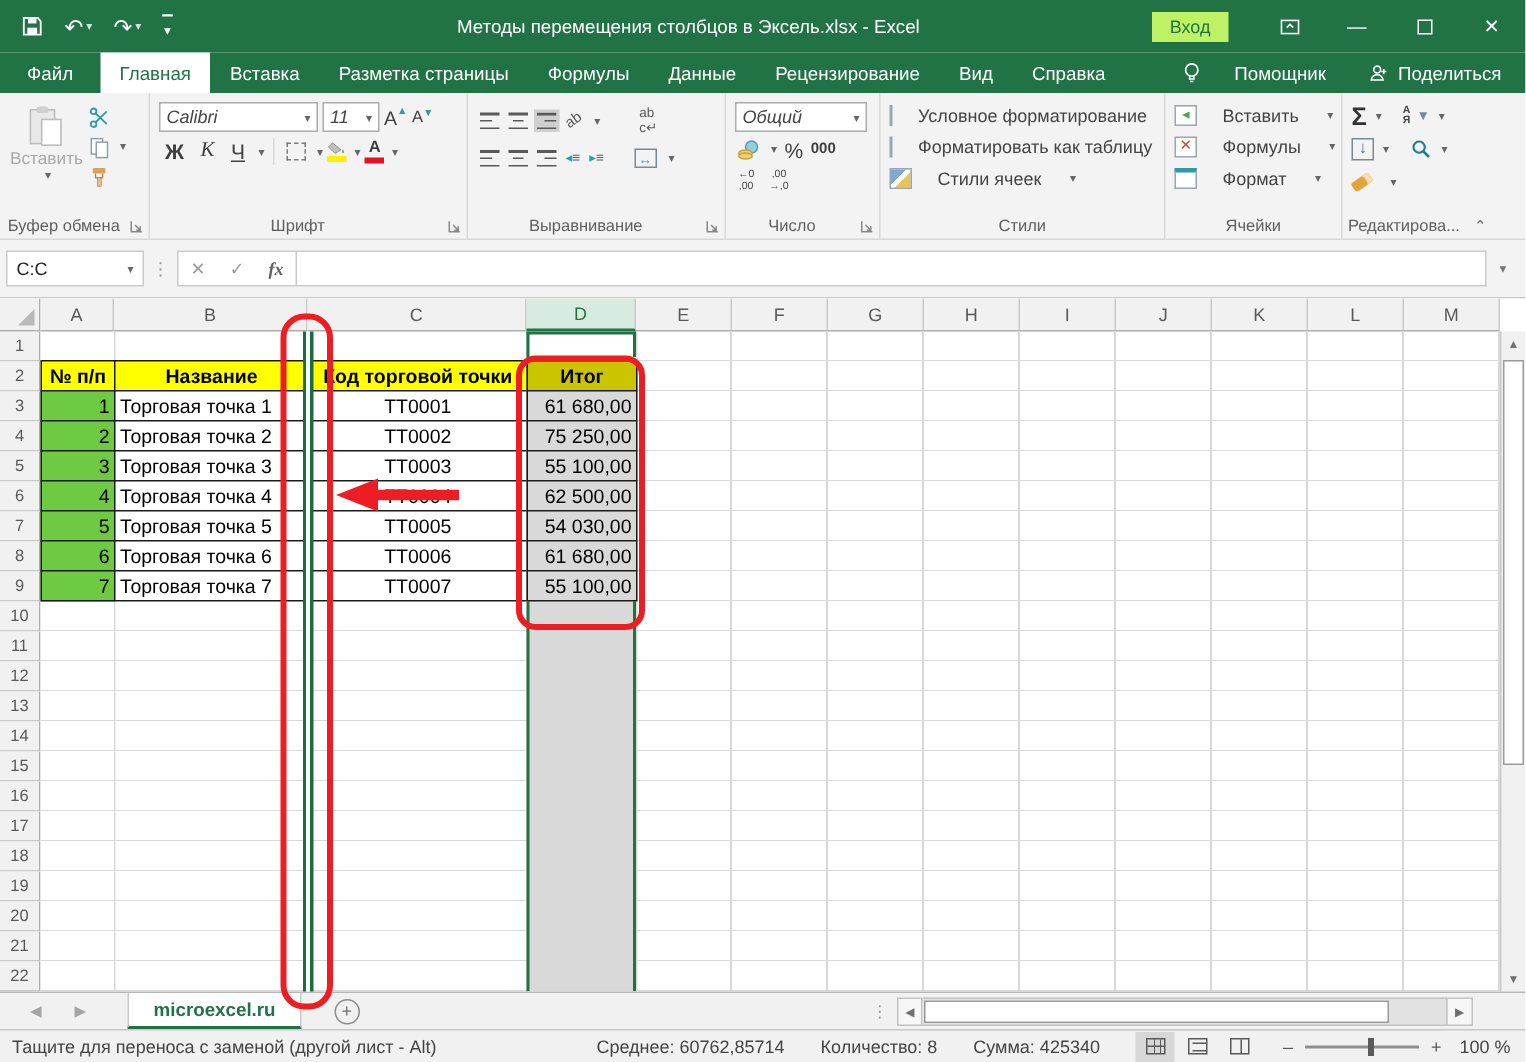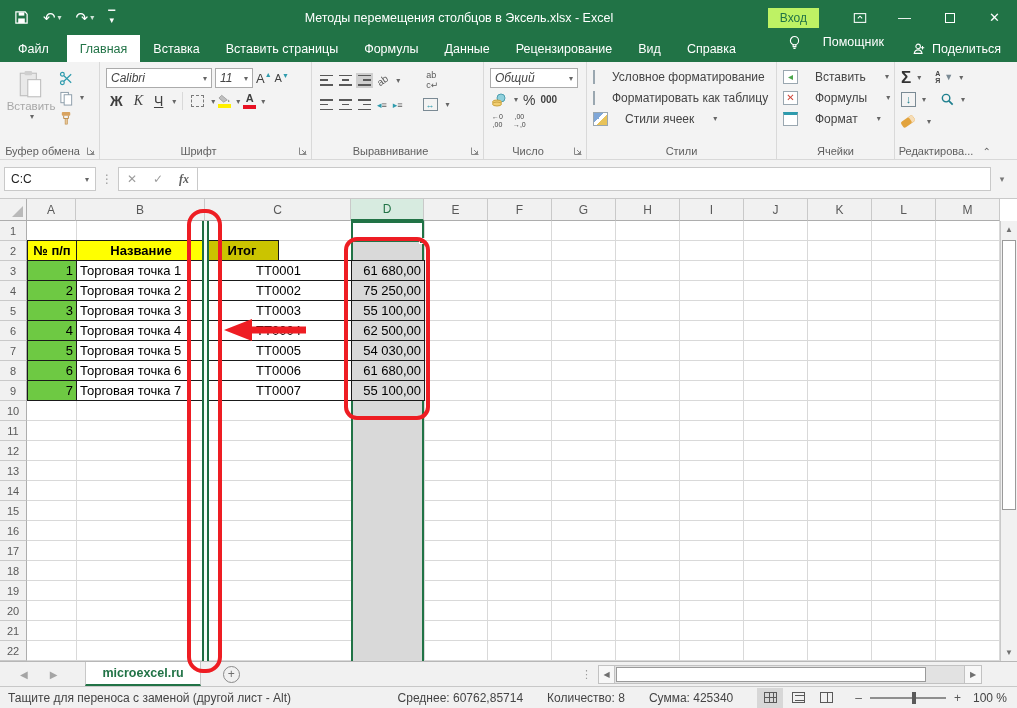--- a/index.html
+++ b/index.html
@@ -17,21 +17,21 @@
   .login-btn { background:#bef264; color:#217346; font-size:12px; padding:3px 12px; margin-right:18px; cursor:default; }
   .winbtn { width:45px; height:35px; display:flex; align-items:center; justify-content:center; font-size:13px; color:#fff; }
   .maxbox { width:10px; height:10px; border:1px solid #fff; display:inline-block; }
 
   
   .tabbar { left:0; top:35px; width:1017px; height:27px; background:#217346; display:flex; align-items:stretch; color:#fff; }
   .rtab { padding:0 13px; display:flex; align-items:center; font-size:12.5px; white-space:nowrap; cursor:default; }
   .rtab.active { background:#fff; color:#217346; }
   .rtab.file { padding:0 18px; }
   .tab-spacer { flex:1; }
-  .assistant { display:flex; align-items:flex-start; gap:22px; padding:0 12px; font-size:12.5px; }
+  .assistant { display:flex; align-items:center; gap:22px; padding:0 12px; font-size:12.5px; }
   .share { display:flex; align-items:center; gap:6px; padding:0 16px; font-size:12.5px; }
 
   
   .ribbon { left:0; top:62px; width:1017px; height:98px; background:#F3F3F3; border-bottom:1px solid #D8D8D8; display:flex; }
   .rgroup { position:relative; height:100%; border-right:1px solid #D9D9D9; padding:4px 2px 18px 4px; }
   .rg-label { position:absolute; bottom:2px; left:0; right:14px; text-align:center; font-size:11px; color:#5F5F5F; white-space:nowrap; }
   .rg-label.full { right:0; }
   .dlg { position:absolute; bottom:3px; right:3px; width:10px; height:10px; }
   .icon-sm { width:17px; height:17px; display:inline-flex; align-items:center; justify-content:center; }
   .drop { font-size:8px; color:#666; margin-left:2px; }
@@ -194,21 +194,21 @@
     <span class="winbtn">✕</span>
   </div>
 </div>
 
 <div class="abs tabbar">
   <span style="display:flex;align-items:stretch;">
 
   <span class="rtab file">Файл</span>
       <span class="rtab active">Главная</span>
       <span class="rtab">Вставка</span>
-      <span class="rtab">Вставить страницы</span>
+      <span class="rtab">Разметка страницы</span>
       <span class="rtab">Формулы</span>
       <span class="rtab">Данные</span>
       <span class="rtab">Рецензирование</span>
       <span class="rtab">Вид</span>
       <span class="rtab">Справка</span>
     </span>
   <span class="tab-spacer"></span>
   <span class="assistant">
     <svg width="13" height="15" viewBox="0 0 14 16">
         <circle cx="7" cy="6" r="4.4" fill="none" stroke="#fff" stroke-width="1.2"></circle>
@@ -535,20 +535,21 @@
 
   <div class="colsel-fill"></div>
   <div class="colsel-border"></div>
   <div class="active-cell"></div>
   <div class="fill-handle"></div>
 
   <div class="dtable">
     <div class="trow hrow">
       <div class="tc ca">№ п/п</div>
       <div class="tc cb">Название</div>
+      <div class="tc cc">Код торговой точки</div>
       <div class="tc cd">Итог</div>
     </div>
     <div>
 
         <div class="trow">
           <div class="tc ca">1</div>
           <div class="tc cb">Торговая точка 1</div>
           <div class="tc cc">ТТ0001</div>
           <div class="tc cd">61 680,00</div>
         </div>

